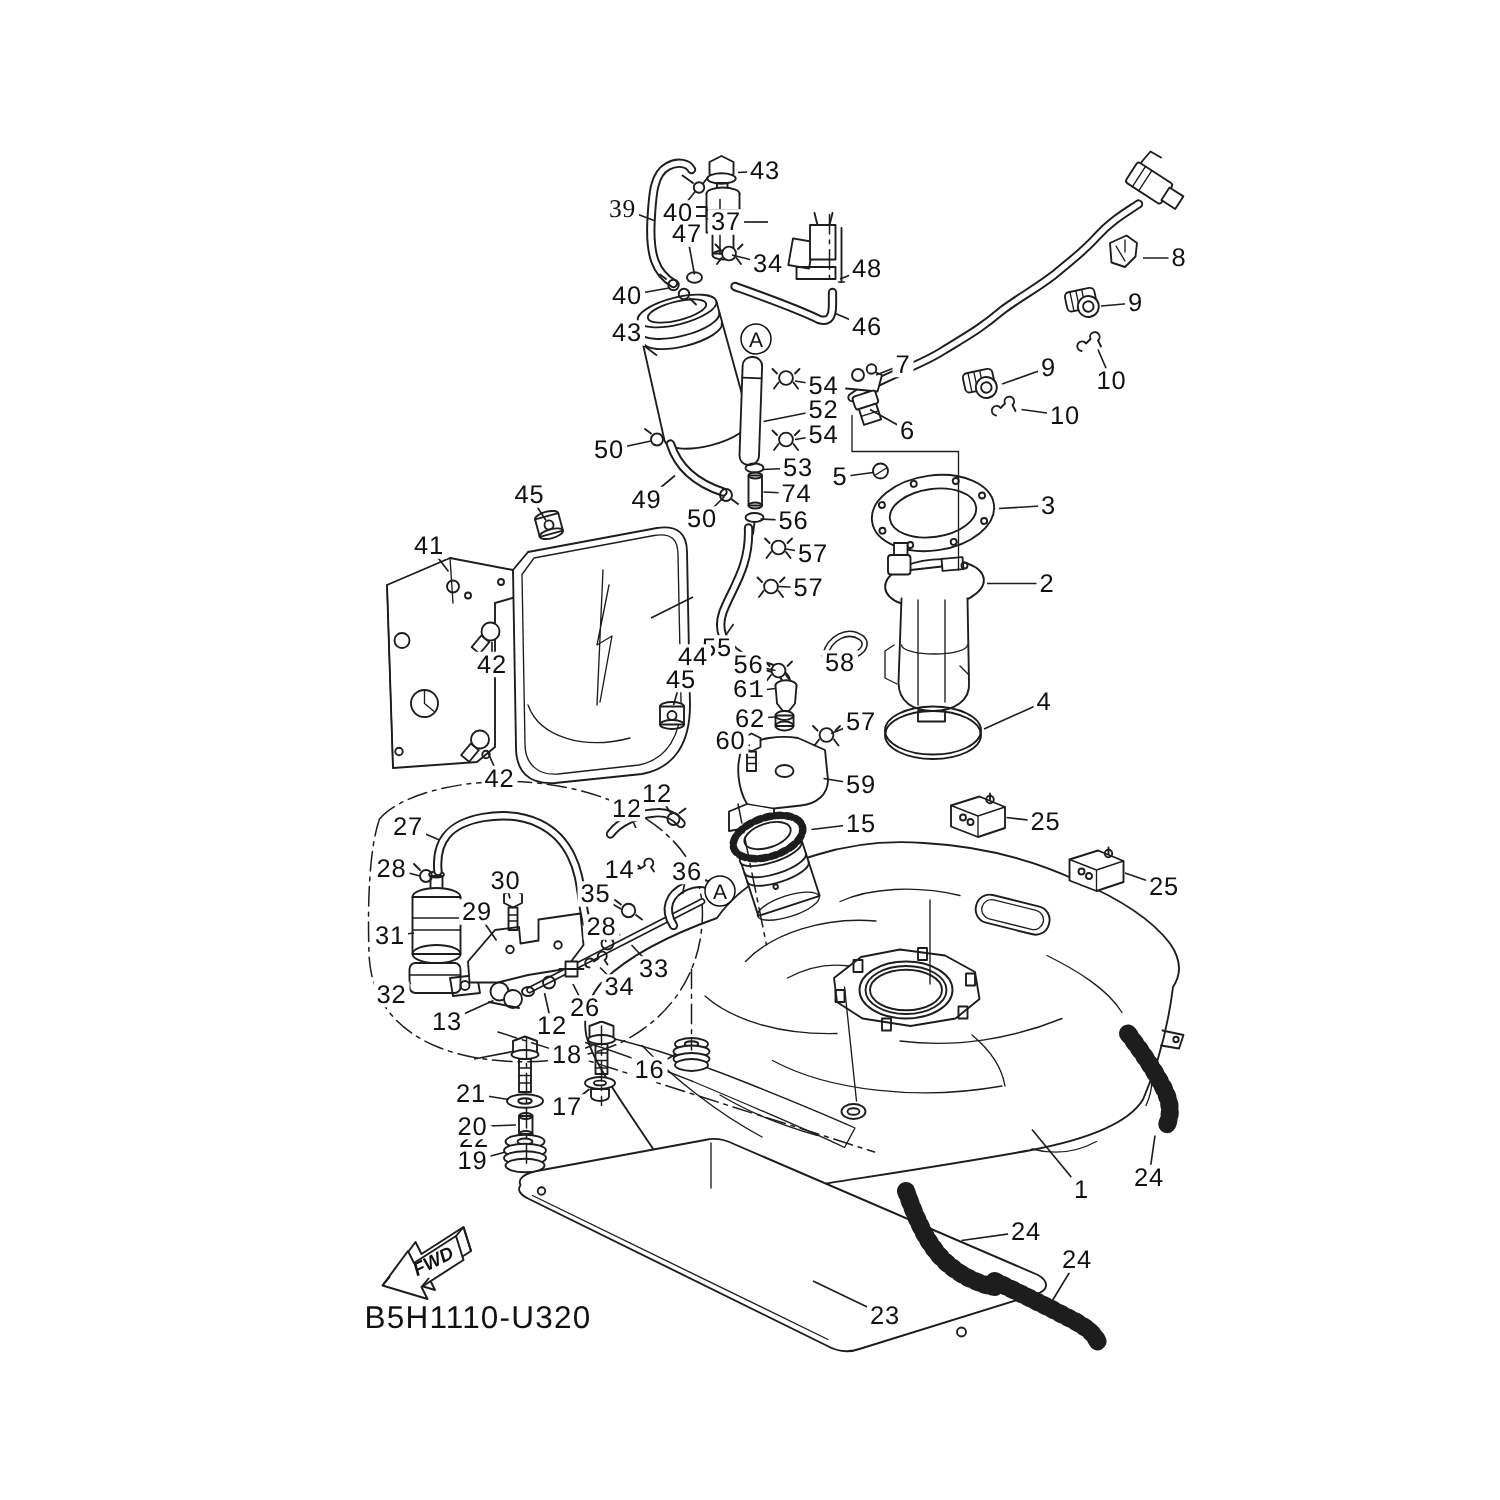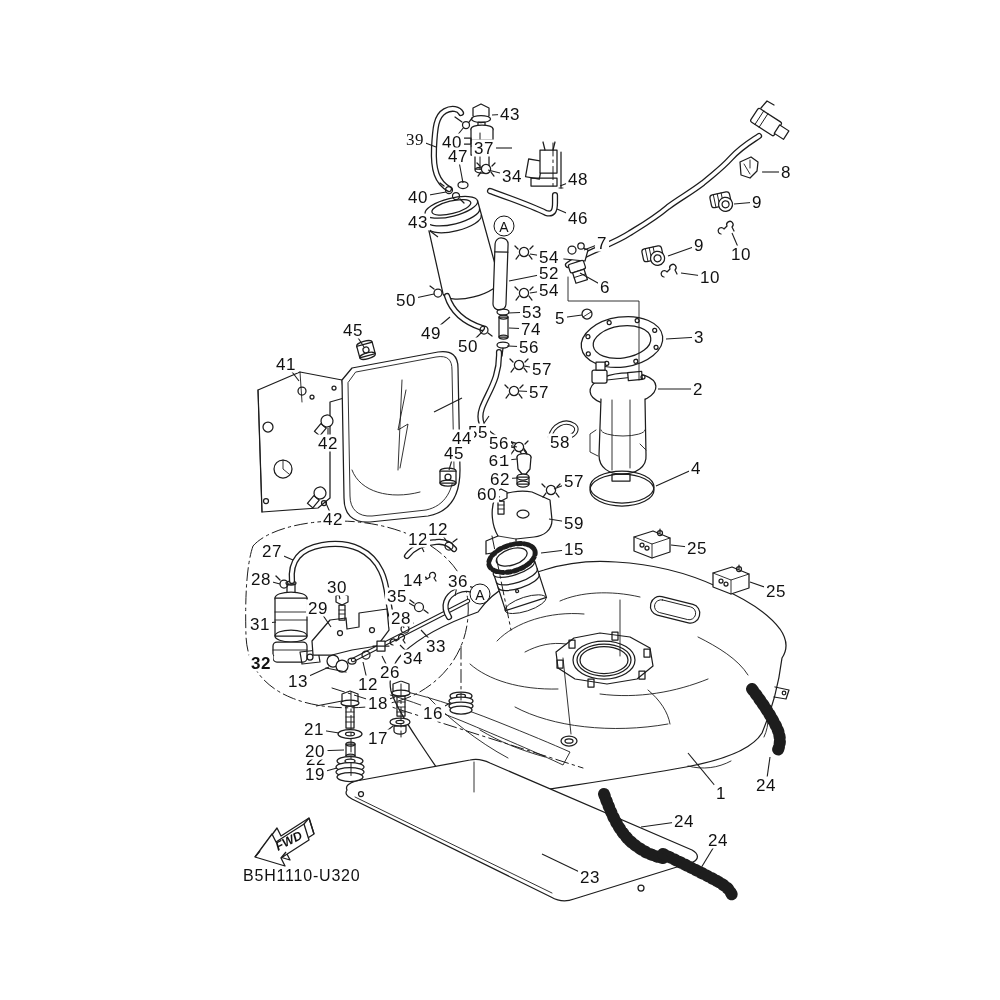--- a/index.html
+++ b/index.html
@@ -12,21 +12,21 @@
   #art .hout{stroke-width:6.2;} #art .hin{stroke:#fff;stroke-width:3.6;}
   #art .pout{stroke-width:4.4;} #art .pin{stroke:#fff;stroke-width:2.3;}
   #art .thin{stroke-width:0.9;}
   #art .chain{stroke-dasharray:13 4 2.5 4;stroke-width:1;}
   #art .comb{stroke-width:12;stroke-dasharray:2.5 3.5;}
   #leaders line{stroke:#1d1d1d;stroke-width:1.1;}
   .callout{position:absolute;transform:translate(-50%,-50%);font-size:17px;line-height:1;
     background:#fff;padding:0 2px;z-index:4;letter-spacing:.5px;cursor:pointer;}
   .vmark{position:absolute;transform:translate(-50%,-50%);width:19px;height:19px;border:1.6px solid #111;
     border-radius:50%;display:flex;align-items:center;justify-content:center;font-size:14px;background:#fff;z-index:4;}
-  .code{position:absolute;left:243px;top:867px;font-size:16px;letter-spacing:.8px;z-index:4;}
+  .code{position:absolute;left:243px;top:867px;font-size:21px;letter-spacing:.8px;z-index:4;}
 </style>
 </head>
 <body>
 
 <div class="stage">
 
   <svg id="art" class="layer" width="1000" height="1000" viewBox="0 0 1000 1000">
 
     <g>
       <path class="w" d="M478,612 C492,592 516,578 544,570 C566,563 590,560 616,562 C652,564 688,573 718,587 C746,599 768,613 780,629 C787,639 788,649 782,658 C779,682 772,710 762,733 C751,751 718,761 686,767 C636,776 582,784 538,791 C508,796 484,802 469,807 C457,811 451,804 455,794 C444,779 430,758 418,740 C406,722 395,705 391,691 C388,677 393,663 403,653 C422,635 450,622 478,612 Z"></path>
@@ -574,21 +574,21 @@
       <div class="callout" style="left: 696px; top: 468px;">4</div>
       <div class="callout" style="left: 353px; top: 330px;">45</div>
       <div class="callout" style="left: 286px; top: 364px;">41</div>
       <div class="callout" style="left: 462px; top: 398px; margin-top: 40px;">44</div>
       <div class="callout" style="left: 328px; top: 443px;">42</div>
       <div class="callout" style="left: 454px; top: 453px;">45</div>
       <div class="callout" style="left: 333px; top: 519px;">42</div>
       <div class="callout" style="left: 272px; top: 551px;">27</div>
       <div class="callout" style="left: 261px; top: 579px;">28</div>
       <div class="callout" style="left: 260px; top: 624px;">31</div>
-      <div class="callout" style="left: 261px; top: 663px; font-weight: bold;">32</div>
+      <div class="callout" style="left: 261px; top: 663px;">32</div>
       <div class="callout" style="left: 318px; top: 608px;">29</div>
       <div class="callout" style="left: 337px; top: 587px;">30</div>
       <div class="callout" style="left: 298px; top: 681px;">13</div>
       <div class="callout" style="left: 368px; top: 684px;">12</div>
       <div class="callout" style="left: 390px; top: 672px;">26</div>
       <div class="callout" style="left: 413px; top: 658px;">34</div>
       <div class="callout" style="left: 401px; top: 618px;">28</div>
       <div class="callout" style="left: 436px; top: 646px;">33</div>
       <div class="callout" style="left: 397px; top: 596px; text-align: center;">35</div>
       <div class="callout" style="left: 458px; top: 581px;">36</div>

